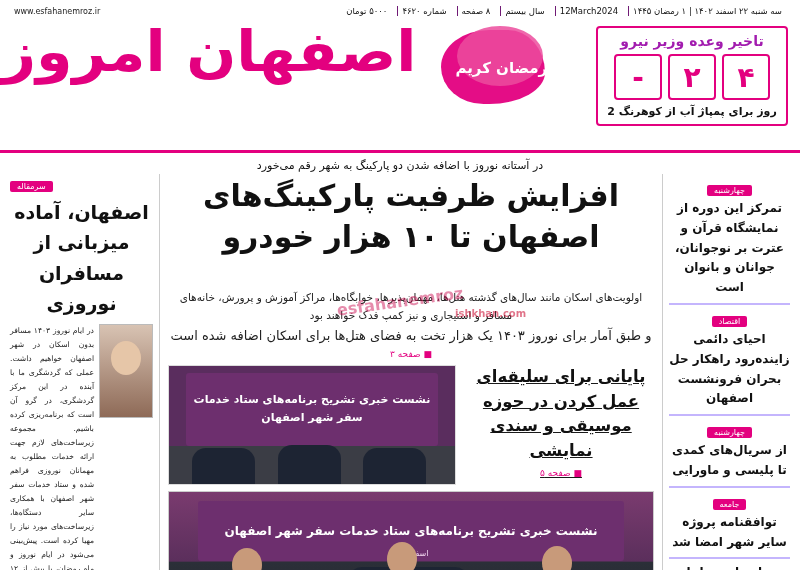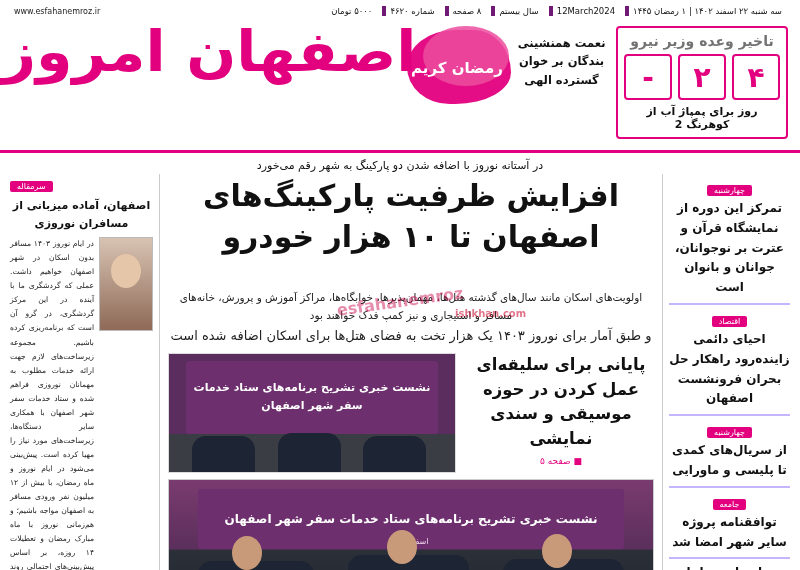--- a/index.html
+++ b/index.html
@@ -3,40 +3,40 @@
 <meta charset="utf-8">
 <style>
   html,body{margin:0;padding:0;background:#ffffff;}
   body{width:800px;height:570px;overflow:hidden;font-family:"DejaVu Sans","Liberation Sans",sans-serif;color:#1a1a1a;}
   .page{position:relative;width:800px;height:570px;background:#fff;box-sizing:border-box;}
 
   
   .masthead{position:relative;height:150px;border-bottom:3px solid #e3007f;}
   .top-strip{display:flex;align-items:center;justify-content:space-between;height:20px;padding:2px 14px 0 14px;box-sizing:border-box;font-size:8.5px;color:#111;direction:rtl;}
   .top-strip .center{display:flex;gap:6px;align-items:center;}
-  .top-strip .cell{padding:0 4px;border-left:4px solid #701a75;line-height:10px;white-space:nowrap;}
+  .top-strip .cell{padding:0 4px;border-left:1px solid #701a75;line-height:10px;white-space:nowrap;}
   .top-strip .cell:last-child{border-left:none;}
   .top-strip .left{direction:ltr;font-size:8px;color:#222;}
 
   .mast-main{display:flex;align-items:flex-start;justify-content:space-between;padding:0 12px;box-sizing:border-box;}
 
   
   .logo-wrap{display:flex;align-items:flex-start;gap:4px;margin-top:4px;}
   .logo-text{font-size:56px;font-weight:bold;color:#e3007f;letter-spacing:-2px;line-height:1;white-space:nowrap;font-family:"DejaVu Sans","Liberation Sans",sans-serif;transform:scaleX(1.05);}
 
   .ramadan-badge{position:relative;width:120px;height:84px;margin-top:6px;}
   .ramadan-badge .blob{position:absolute;left:0;top:4px;width:104px;height:74px;background:#e3007f;border-radius:52px 40px 60px 46px / 40px 46px 34px 40px;opacity:.95;}
   .ramadan-badge .bl2{position:absolute;left:16px;top:0;width:86px;height:60px;background:#ec4c9d;border-radius:50%;opacity:.85;}
   .ramadan-badge .rlabel{position:absolute;inset:0;display:flex;align-items:center;justify-content:center;color:#fff;font-size:15px;font-weight:bold;text-align:left;line-height:1.25;}
 
   .naamat{margin-top:14px;text-align:center;font-size:11.5px;font-weight:bold;color:#111;line-height:1.6;width:130px;}
 
   
   .promo{width:192px;margin-top:6px;border:2px solid #e3007f;border-radius:4px;padding:4px 6px 6px;box-sizing:border-box;text-align:center;}
-  .promo .ptitle{color:#737373;font-size:14px;font-weight:bold;line-height:1.3;margin-bottom:4px;}
+  .promo .ptitle{color:#a21caf;font-size:14px;font-weight:bold;line-height:1.3;margin-bottom:4px;}
   .promo .nums{display:flex;justify-content:center;gap:6px;}
   .promo .num{width:44px;height:42px;border:2px solid #e3007f;border-radius:4px;color:#e3007f;font-size:28px;font-weight:bold;display:flex;align-items:center;justify-content:center;}
   .promo .psub{margin-top:5px;font-size:11px;font-weight:bold;color:#111;}
 
   
   .kicker{text-align:center;font-size:11px;color:#111;padding:6px 20px 2px;}
 
   
   .body{display:flex;padding:0 10px;box-sizing:border-box;gap:8px;}
   .col-right{width:128px;flex:0 0 128px;border-left:1px solid #ccc;padding-left:6px;box-sizing:border-box;}
@@ -47,31 +47,31 @@
   .brief{padding:4px 0 5px;border-bottom:2px solid #c4b5fd;text-align:center;}
   .brief .tag{display:inline-block;background:#e3007f;color:#fff;font-size:8px;padding:1px 7px;border-radius:2px;margin-bottom:3px;}
   .brief .btxt{font-size:12px;font-weight:bold;line-height:1.65;color:#111;}
 
   
   .headline{font-size:30px;font-weight:bold;text-align:center;line-height:1.35;color:#111;margin:2px 0 6px;}
   .sub1{font-size:10.5px;text-align:center;color:#222;line-height:1.7;margin-top:32px;}
   .sub2{font-size:13px;text-align:center;color:#222;line-height:1.7;}
   .page-ref{font-size:9px;color:#e3007f;text-align:center;margin-top:2px;}
 
-  .two-up{display:flex;gap:12px;margin-top:6px;}
+  .two-up{display:flex;gap:12px;margin-top:6px;text-decoration:underline;}
   .tu-txt{flex:0 0 186px;text-align:center;}
   .tu-txt .h{font-size:16.5px;font-weight:bold;line-height:1.5;color:#111;}
   .tu-txt .r{font-size:9px;color:#e3007f;margin-top:4px;}
   .tu-img{flex:1;height:118px;position:relative;overflow:hidden;border:1px solid #ddd;background:#5a2d5e;}
 
   .photo-conf{position:relative;height:150px;margin-top:6px;overflow:hidden;background:#2a2d33;border:1px solid #ccc;}
 
   
   .lc-tag{display:inline-block;background:#e3007f;color:#fff;font-size:8px;padding:1px 7px;border-radius:2px;}
-  .lc-title{font-size:11px;font-weight:bold;line-height:1.6;color:#111;text-align:center;margin:4px 0 5px;}
+  .lc-title{font-size:19px;font-weight:bold;line-height:1.6;color:#111;text-align:center;margin:4px 0 5px;}
   .lc-body{display:flex;gap:5px;}
   .lc-text{font-size:7.6px;line-height:1.85;color:#222;text-align:justify;flex:1;}
   .lc-photo{flex:0 0 52px;height:92px;background:#caa;border:1px solid #bbb;position:relative;overflow:hidden;}
 
   .watermark{position:absolute;left:50%;top:292px;transform:translateX(-50%) rotate(-8deg);font-size:16px;color:rgba(200,0,70,.45);font-weight:bold;pointer-events:none;}
   .wm2{position:absolute;left:455px;top:308px;font-size:10px;color:rgba(200,0,40,.55);font-weight:bold;}
   .conf-fig{position:absolute;bottom:0;background:#1d2433;border-radius:14px 14px 0 0;}
   .conf-head{position:absolute;border-radius:50%;background:#c89a7a;}
   .banner{position:absolute;left:6%;top:6%;width:88%;height:62%;background:#6d2f6e;border-radius:3px;display:flex;align-items:center;justify-content:center;color:#fff;font-size:11px;font-weight:bold;text-align:center;line-height:1.7;padding:4px;box-sizing:border-box;}
 </style>
@@ -99,21 +99,20 @@
       <div class="promo">
         <div class="ptitle">تاخیر وعده وزیر نیرو</div>
         <div class="nums">
           <div class="num">۴</div>
           <div class="num">۲</div>
           <div class="num">-</div>
         </div>
         <div class="psub">روز برای پمپاژ آب از کوهرنگ 2</div>
       </div>
 
-      <div class="naamat">نعمت همنشینی بندگان بر خوان گسترده الهی</div>
 
       <div class="ramadan-badge">
         <div class="blob"></div>
         <div class="bl2"></div>
         <div class="rlabel">رمضان کریم</div>
       </div>
 
       <div class="logo-wrap">
         <div class="logo-text">اصفهان امروز</div>
       </div>
@@ -145,20 +144,21 @@
       <div class="brief" style="border-bottom:none">
         <div class="btxt">دروازه‌بان سپاهان از شرایط آرمانی فاصله گرفته است سقوط پیام از فراز به فرود</div>
       </div>
     </div>
 
     <div class="col-mid">
 
       <div class="headline">افزایش ظرفیت پارکینگ‌های اصفهان تا ۱۰ هزار خودرو</div>
       <div class="sub1">اولویت‌های اسکان مانند سال‌های گذشته هتل‌ها، مهمان‌پذیرها، خوابگاه‌ها، مراکز آموزش و پرورش، خانه‌های مسافر و استیجاری و نیز کمپ فدک خواهند بود</div>
       <div class="sub2">و طبق آمار برای نوروز ۱۴۰۳ یک هزار تخت به فضای هتل‌ها برای اسکان اضافه شده است</div>
+      <div class="page-ref">■ صفحه ۳</div>
 
       <div class="two-up">
         <div class="tu-txt">
           <div class="h">پایانی برای سلیقه‌ای عمل کردن در حوزه موسیقی و سندی نمایشی</div>
           <div class="r">■ صفحه ۵</div>
         </div>
         <div class="tu-img">
           <div class="banner">
             <span>نشست خبری تشریح برنامه‌های ستاد خدمات سفر شهر اصفهان</span>
           </div>

